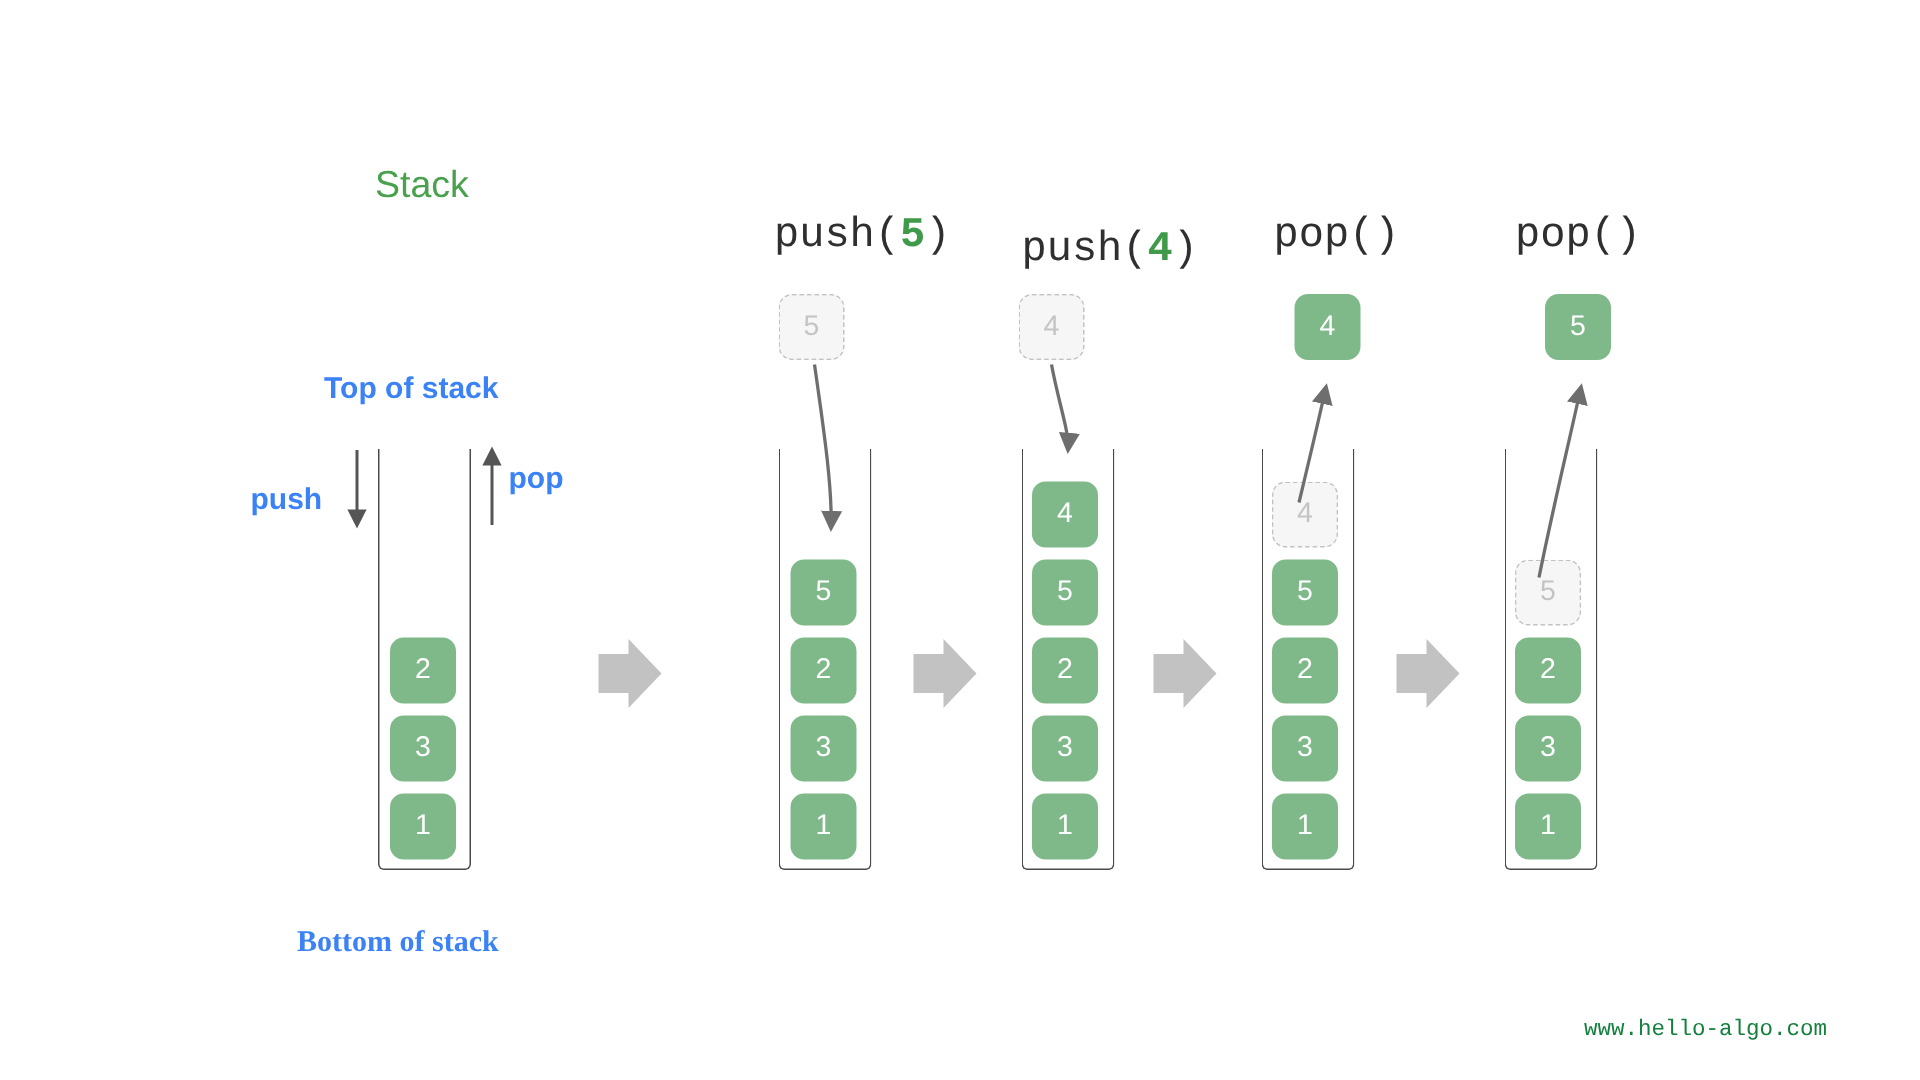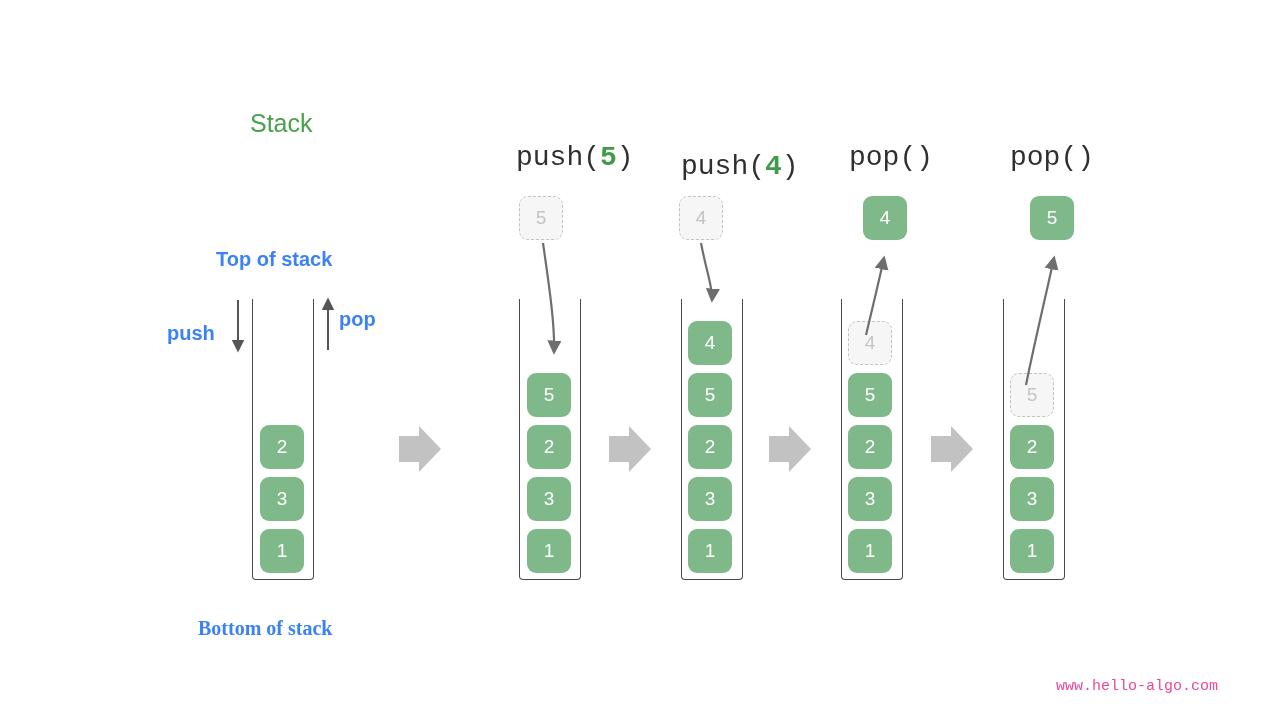--- a/index.html
+++ b/index.html
@@ -31,21 +31,21 @@
     font-size:28px;
     color:#2f2f2f;
     white-space:nowrap;
     letter-spacing:0px;
   }
   .op-head .arg{color:#3f9a49;font-weight:bold;}
   .watermark{
     position:absolute;
     font-family:"Liberation Mono","DejaVu Sans Mono",monospace;
     font-size:15px;
-    color:#ec4899;
+    color:#15803d;
     white-space:nowrap;
   }
 
   
   .vessel{
     position:absolute;
     box-sizing:border-box;
     border-left:1.6px solid #4a4a4a;
     border-right:1.6px solid #4a4a4a;
     border-bottom:1.6px solid #4a4a4a;

